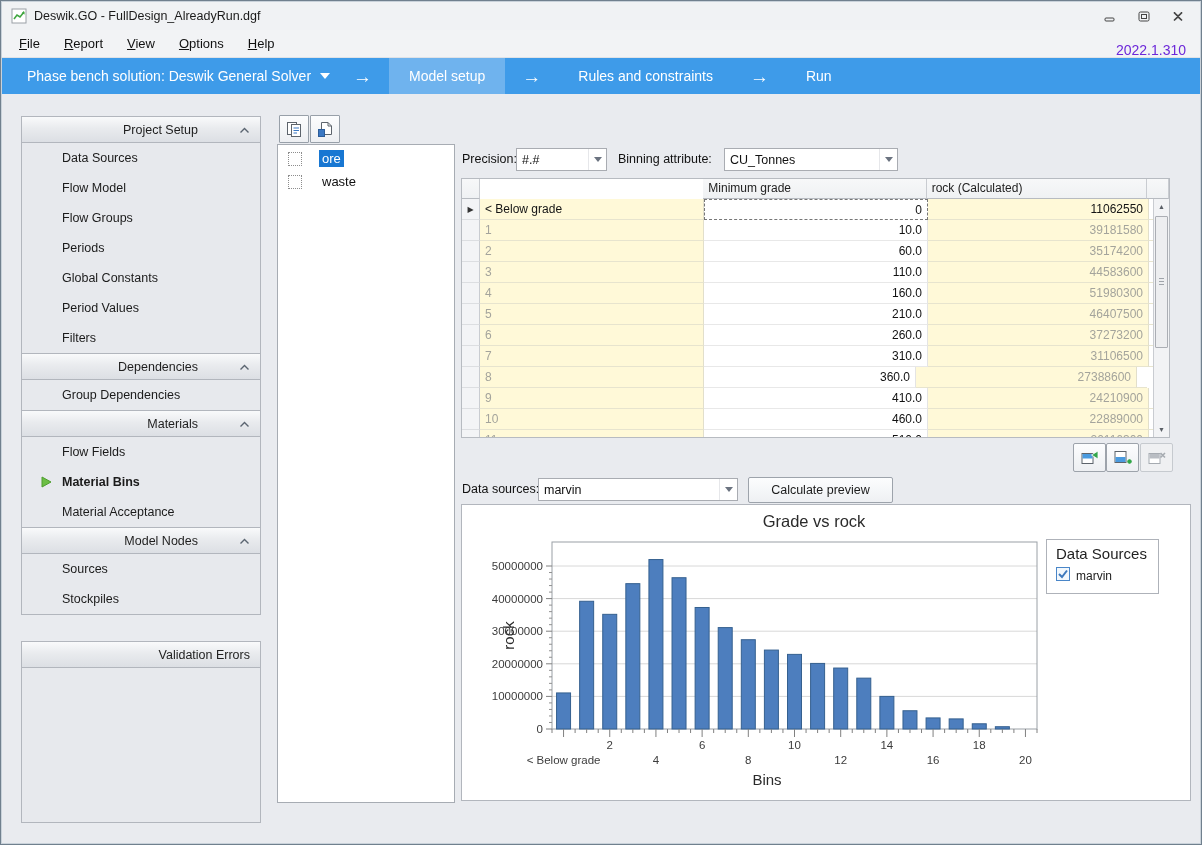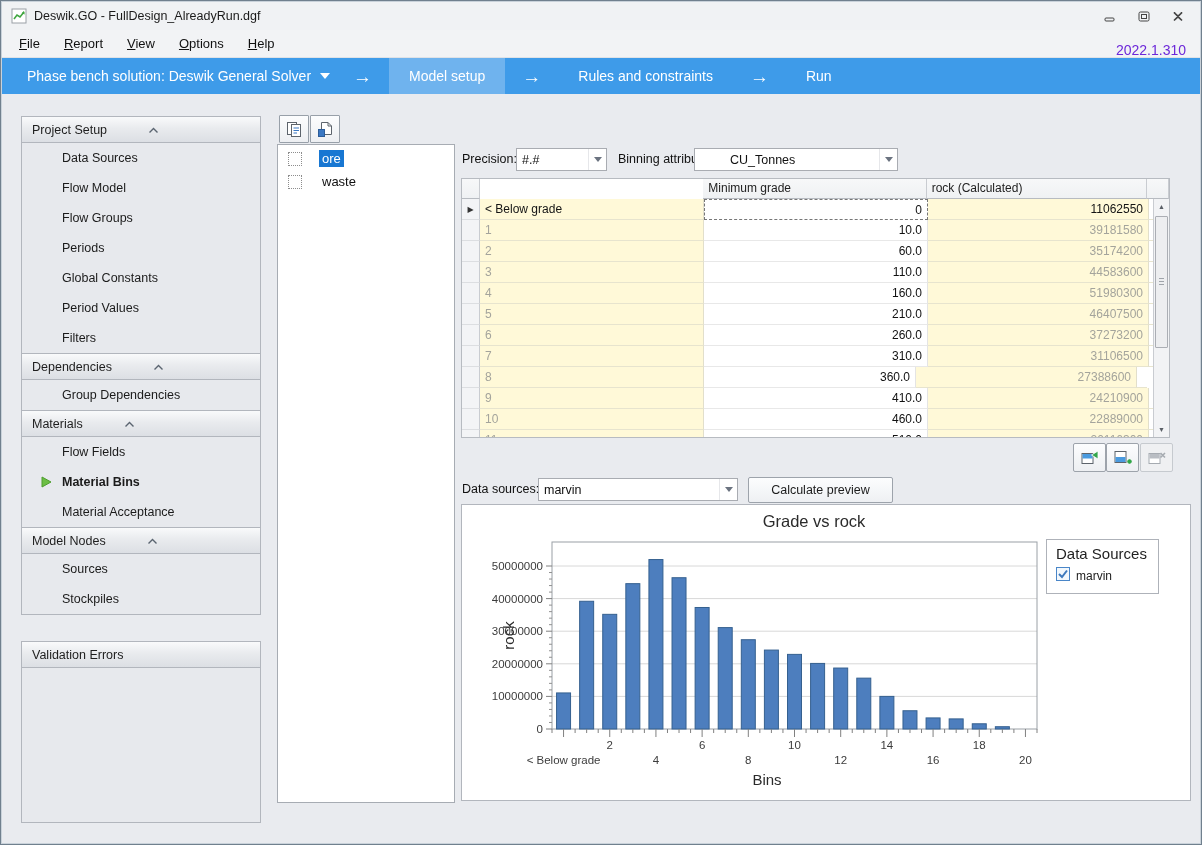--- a/index.html
+++ b/index.html
@@ -21,21 +21,21 @@
 
   
   .banner{position:absolute;left:1px;top:57px;right:1px;height:36px;background:#3E9BE9;display:flex;align-items:center;color:#fff;font-size:14px;}
   .solution{display:flex;align-items:center;gap:9px;padding:0 6px 0 25px;height:100%;}
   .banner-arrow{font-size:19px;padding:0 17px;line-height:1;}
   .step{height:100%;display:flex;align-items:center;padding:0 20px;}
   .step.active{background:#6FB3EE;}
 
   
   .sidebar{position:absolute;left:20px;top:115px;width:238px;border:1px solid #B2B6BD;background:#E7E9ED;}
-  .group-header{height:25px;display:flex;align-items:center;justify-content:flex-start;padding:0 10px;font-size:12.5px;color:#1e1e1e;background:linear-gradient(#F9FAFB,#E9EBEE 45%,#DCDFE4);border-bottom:1px solid #B2B6BD;gap:41px;}
+  .group-header{height:25px;display:flex;align-items:center;justify-content:flex-end;padding:0 10px;font-size:12.5px;color:#1e1e1e;background:linear-gradient(#F9FAFB,#E9EBEE 45%,#DCDFE4);border-bottom:1px solid #B2B6BD;gap:41px;}
   .gh-sep{border-top:1px solid #B2B6BD;}
   .sidebar-item{height:30px;display:flex;align-items:center;padding-left:40px;font-size:12.5px;color:#1b1b1b;position:relative;}
   .sidebar-item.active{font-weight:bold;}
   .play-icon{position:absolute;left:19px;top:9px;}
   .validation{position:absolute;left:20px;top:640px;width:238px;height:180px;border:1px solid #B2B6BD;background:#E7E9ED;}
 
   
   .tool-btn{position:absolute;top:114px;width:28px;height:26px;border:1px solid #98A0A9;background:linear-gradient(#FCFDFE,#EDEFF2);display:flex;align-items:center;justify-content:center;border-radius:1px;}
   .binslist{position:absolute;left:276px;top:143px;width:176px;height:657px;background:#fff;border:1px solid #A7ACB3;}
   .bin-row{height:20px;display:flex;align-items:center;margin-top:3px;position:relative;}
@@ -244,21 +244,21 @@
   <span class="flabel" style="left:461px;top:151px;">Precision:</span>
   <div class="combo" style="left:515px;top:147px;width:89px;">
     <span class="val">#.#</span>
     <span class="dd">
         <svg width="8" height="5">
           <polygon points="0,0 8,0 4,5" fill="#6b7380"></polygon>
         </svg>
       </span>
   </div>
   <span class="flabel" style="left:617px;top:151px;">Binning attribute:</span>
-  <div class="combo" style="left:693px;top:147px;width:172px;padding-left:30px;">
+  <div class="combo" style="left:723px;top:147px;width:172px;">
     <span class="val">CU_Tonnes</span>
     <span class="dd">
         <svg width="8" height="5">
           <polygon points="0,0 8,0 4,5" fill="#6b7380"></polygon>
         </svg>
       </span>
   </div>
 
   <div class="grid" id="bins-grid">
       <div class="g-head">

